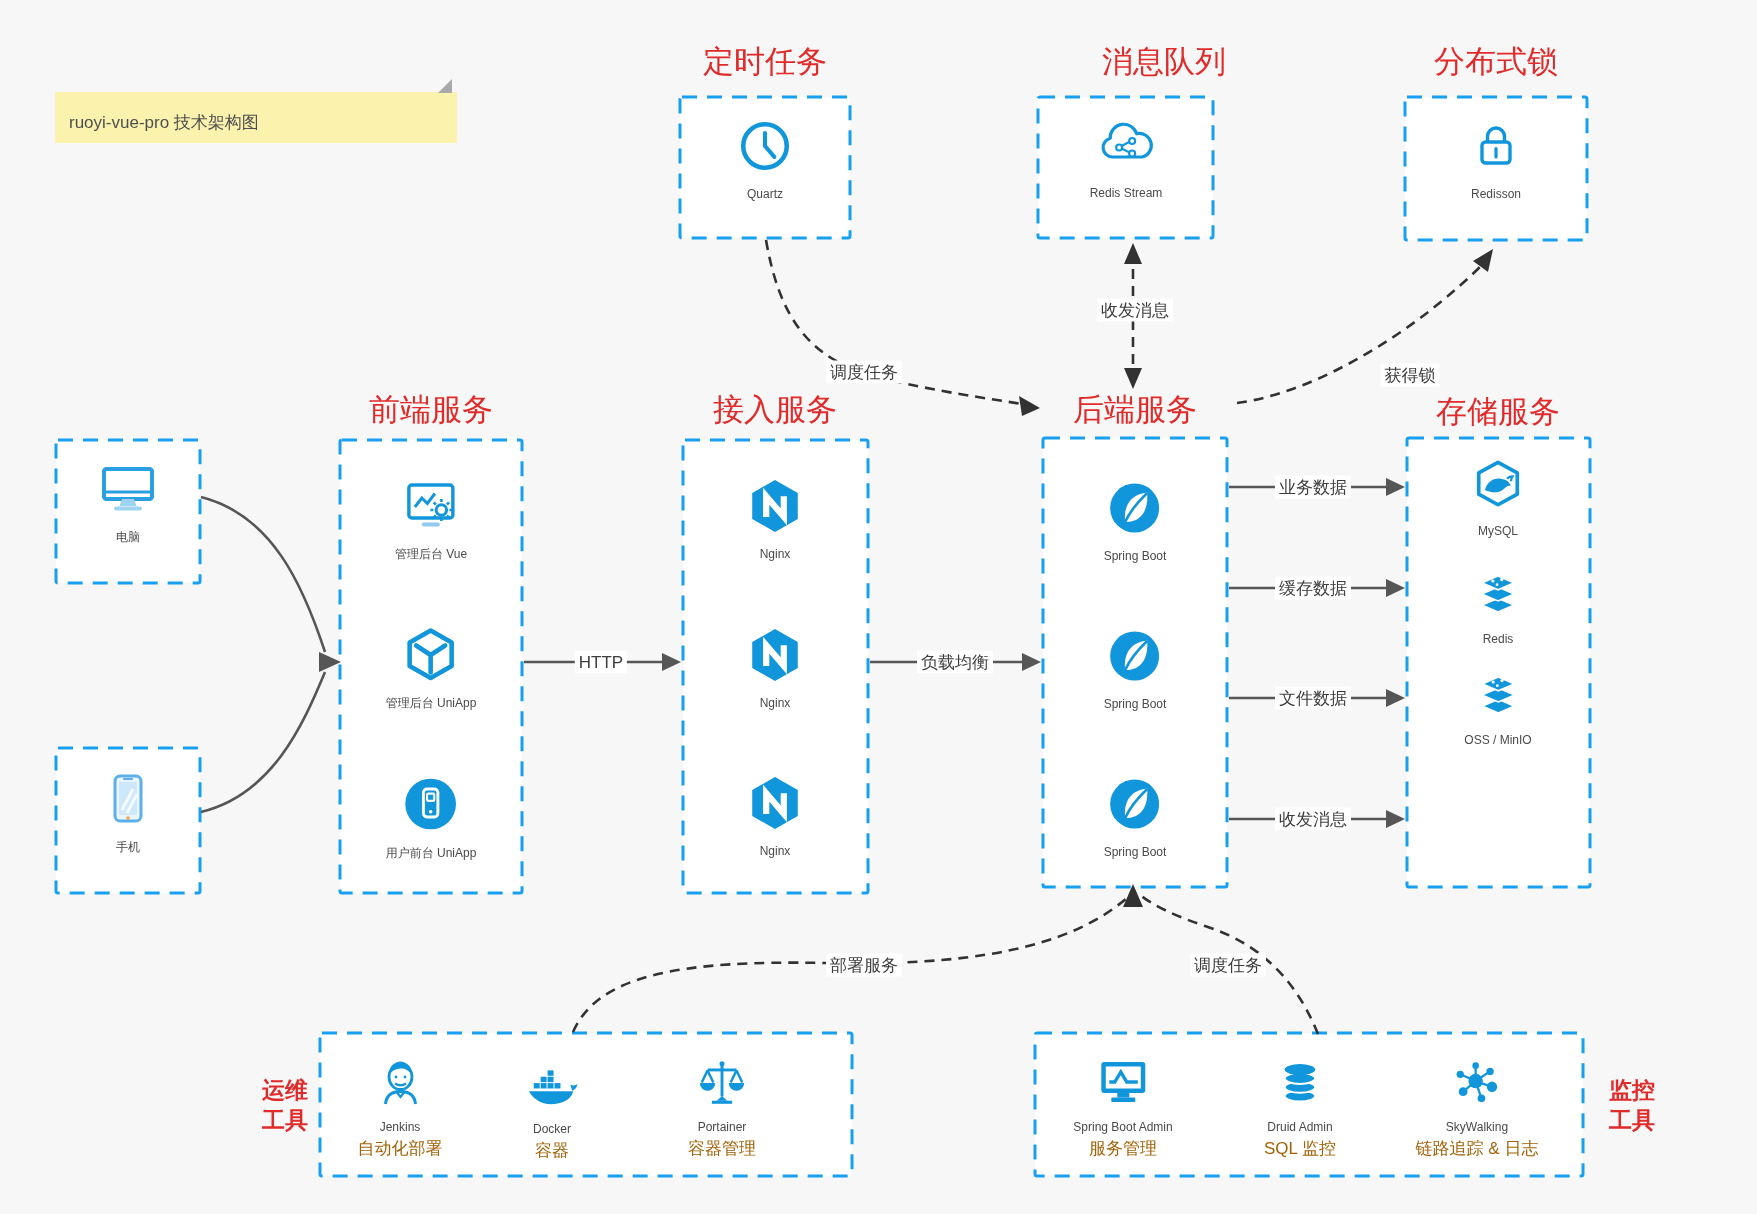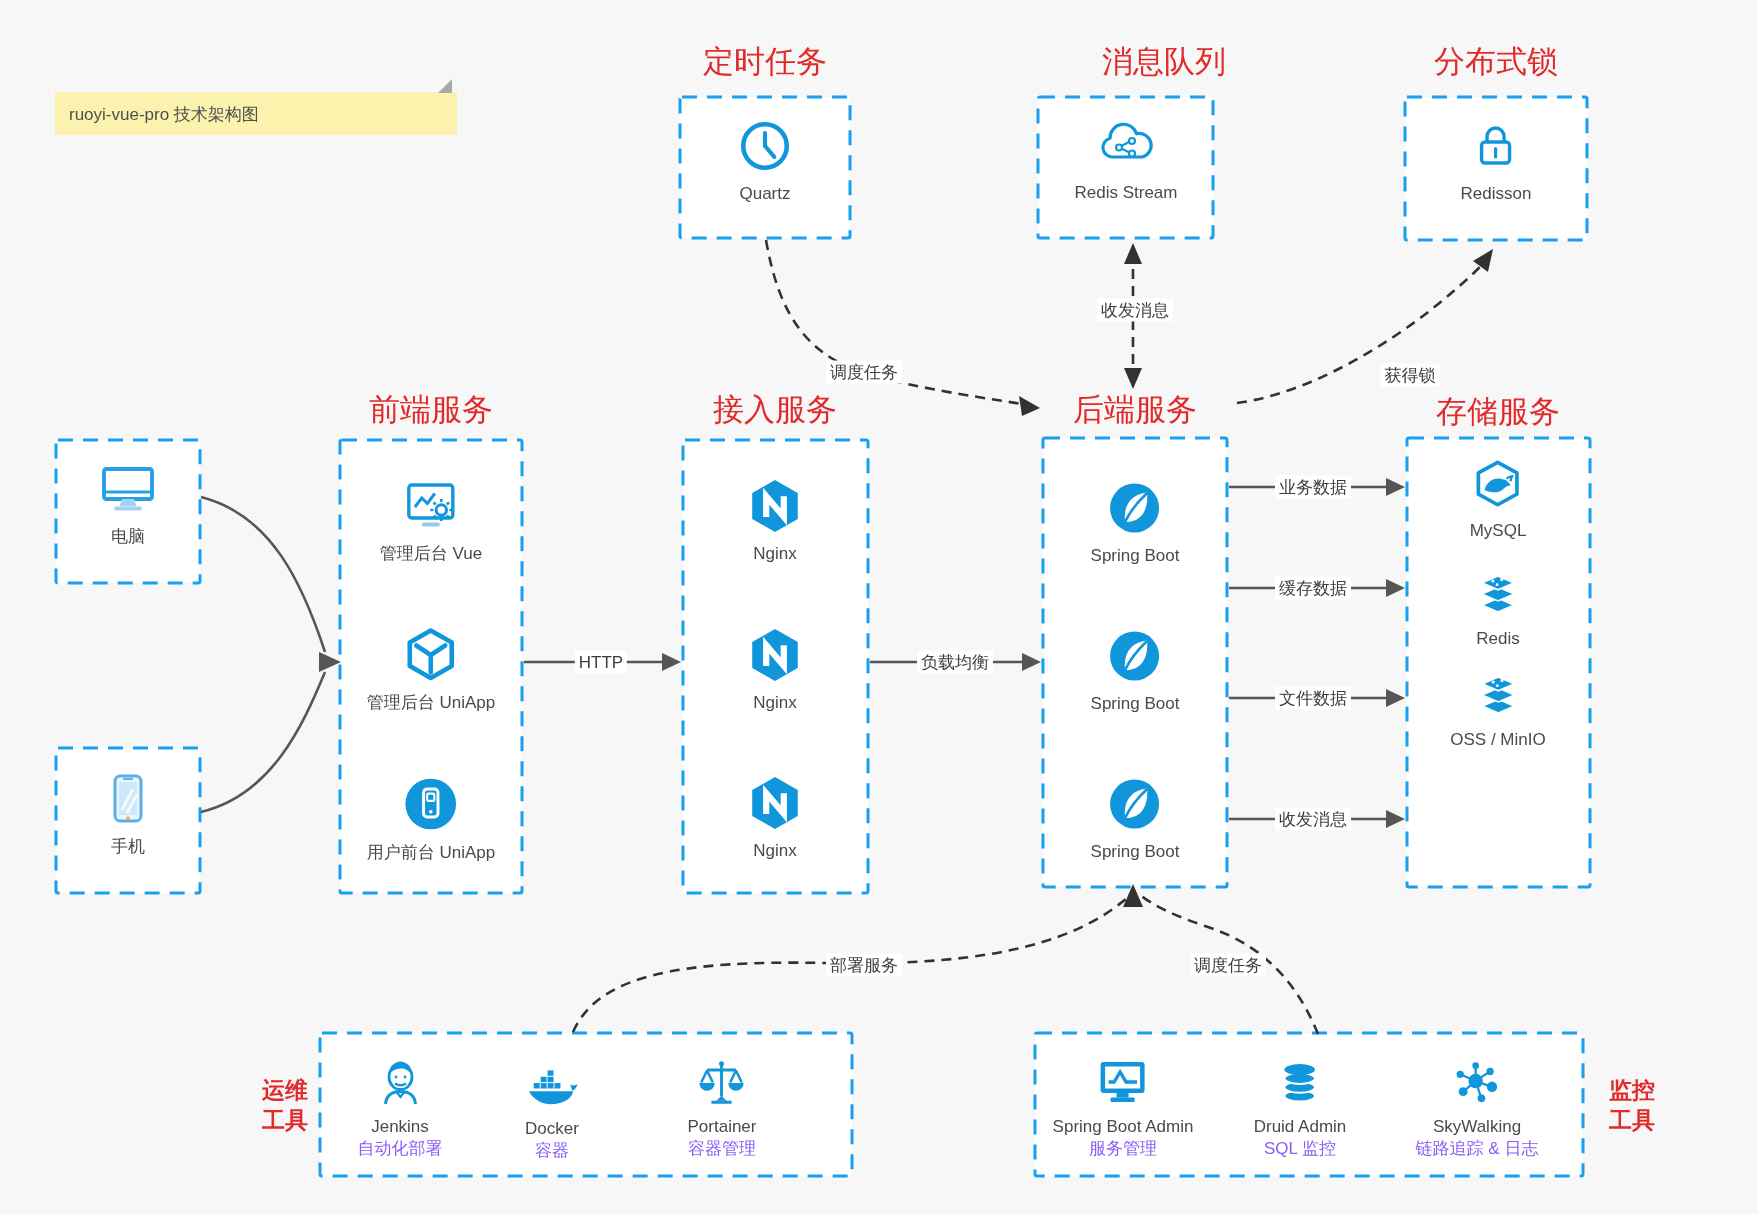--- a/index.html
+++ b/index.html
@@ -1,29 +1,29 @@
 <!DOCTYPE html>
 <html><head>
 <meta charset="utf-8">
 <style>
   html,body{margin:0;padding:0;background:#f7f7f7;}
   .stage{position:relative;width:1757px;height:1214px;background:#f7f7f7;
          font-family:"Liberation Sans","DejaVu Sans",sans-serif;overflow:hidden;}
   svg.layer{position:absolute;left:0;top:0;}
   .node{position:absolute;transform:translateX(-50%);display:flex;flex-direction:column;align-items:center;}
-  .node .lbl{margin-top:8px;font-size:17px;color:#4a4a4a;white-space:nowrap;line-height:22px;}
-  .node .sub{font-size:17px;color:#8b5cf6;white-space:nowrap;line-height:22px;text-align:center;}
+  .node .lbl{margin-top:8px;font-size:12px;color:#4a4a4a;white-space:nowrap;line-height:22px;}
+  .node .sub{font-size:17px;color:#a16207;white-space:nowrap;line-height:22px;text-align:center;}
   .rtitle{position:absolute;transform:translate(-50%,-50%);font-size:31px;font-weight:normal;
           color:#e12b2b;white-space:nowrap;}
   .rside{position:absolute;transform:translate(-50%,-50%);font-size:23px;font-weight:bold;
          color:#e12b2b;line-height:30px;white-space:nowrap;}
   .elabel{position:absolute;transform:translate(-50%,-50%);font-size:17px;color:#3d3d3d;
           background:#ffffff;padding:1px 4px;white-space:nowrap;line-height:21px;}
   .note{position:absolute;left:55px;top:92px;width:402px;background:#faf2ad;color:#4f4f4f;
-        font-size:17px;line-height:26px;padding:10px 0 7px 14px;box-sizing:border-box;}
+        font-size:17px;line-height:26px;padding:18px 0 7px 14px;box-sizing:border-box;}
   .note::after{content:"";position:absolute;top:-13px;right:5px;width:0;height:0;
         border-bottom:14px solid #a9a9a9;border-left:14px solid transparent;}
 </style>
 </head>
 <body>
 
 <div class="stage">
 
   <svg class="layer" width="1757" height="1214" viewBox="0 0 1757 1214">
 

